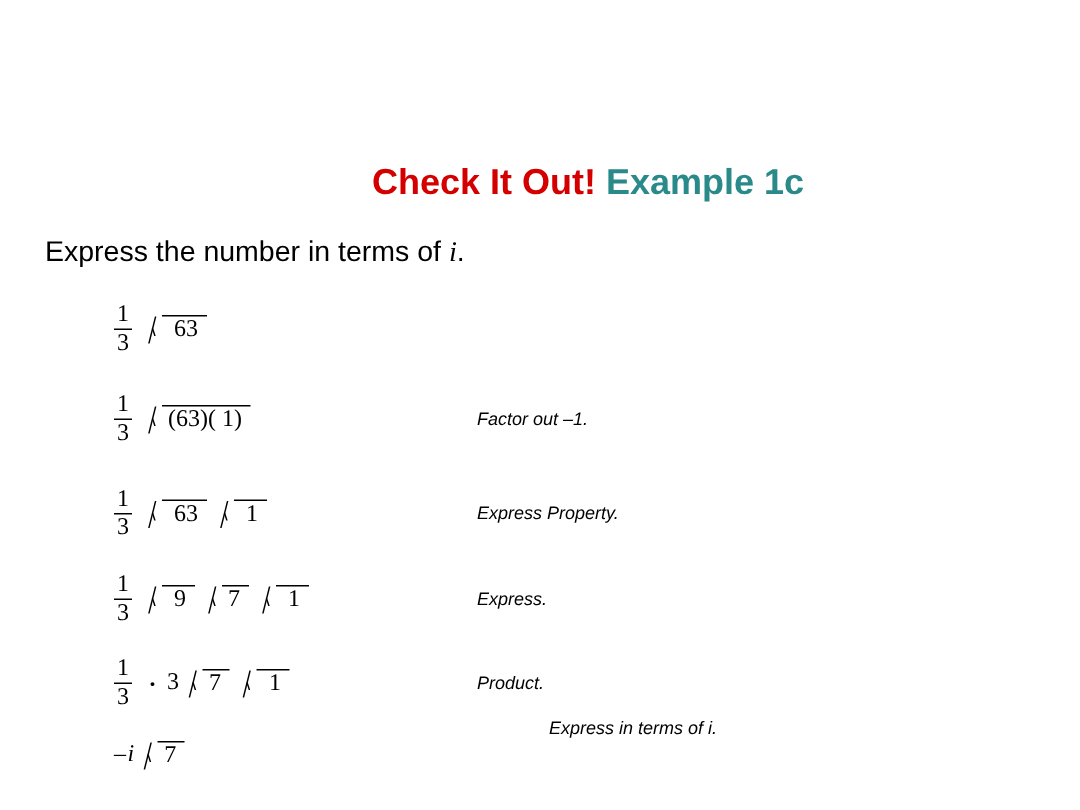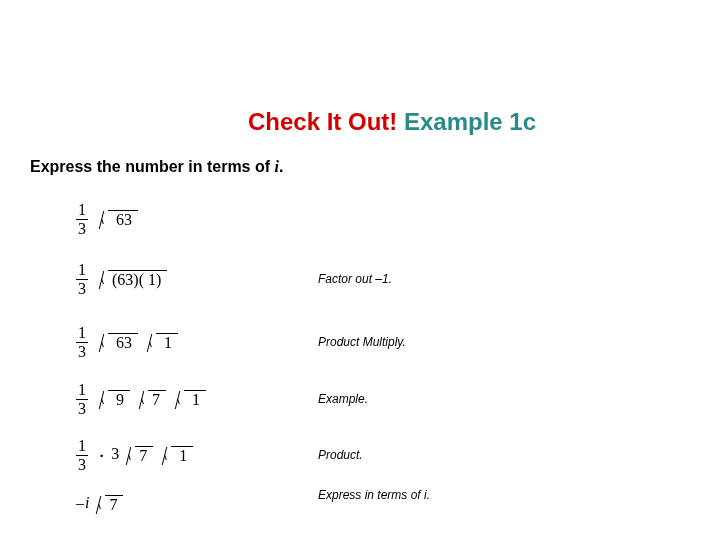--- a/index.html
+++ b/index.html
@@ -22,22 +22,22 @@
     font-weight: bold;
     font-size: 24px;
     padding-left: 40px;
   }
   .title .red { color: #d40000; }
   .title .teal { color: #2a8a8a; }
   .prompt {
     position: absolute;
     top: 158px;
     left: 30px;
-    font-weight: bold;
-    font-size: 16px;
+    font-weight: normal;
+    font-size: 19px;
   }
   .prompt .i { font-style: italic; font-family: "Times New Roman", serif; }
   .math-col {
     position: absolute;
     left: 76px;
     font-family: "Times New Roman", serif;
     font-size: 16px;
     color: #000;
   }
   .row1 { top: 202px; }
@@ -51,21 +51,21 @@
     position: absolute;
     left: 318px;
     font-family: Arial, sans-serif;
     font-style: italic;
     font-size: 12px;
   }
   .e2 { top: 272px; }
   .e3 { top: 335px; }
   .e4 { top: 392px; }
   .e5 { top: 448px; }
-  .e6 { top: 488px; }
+  .e6 { top: 478px; margin-left: 48px; }
 
   
   .frac {
     display: inline-block;
     vertical-align: middle;
     text-align: center;
     line-height: 1;
     margin-right: 4px;
   }
   .frac .n { display:block; border-bottom: 1.4px solid #000; padding: 0 2px 1px; }
@@ -147,38 +147,38 @@
   <span class="frac"><span class="n">1</span><span class="d">3</span></span>
   <span class="sqrt">
       <span class="surd"></span>
       <span class="rad">&nbsp;63</span>
     </span>
   <span class="sqrt">
       <span class="surd"></span>
       <span class="rad">&nbsp;1</span>
     </span>
 </div>
-<div class="explain e3">Product Multiply.</div>
+<div class="explain e3">Express Property.</div>
 
 <div class="math-col row4">
   <span class="frac"><span class="n">1</span><span class="d">3</span></span>
   <span class="sqrt">
       <span class="surd"></span>
       <span class="rad">&nbsp;9</span>
     </span>
   <span class="sqrt">
       <span class="surd"></span>
       <span class="rad">7</span>
     </span>
   <span class="sqrt">
       <span class="surd"></span>
       <span class="rad">&nbsp;1</span>
     </span>
 </div>
-<div class="explain e4">Example.</div>
+<div class="explain e4">Express.</div>
 
 <div class="math-col row5">
   <span class="frac"><span class="n">1</span><span class="d">3</span></span>
   <span class="dot">·</span>
   <span>3</span>
   <span class="sqrt">
       <span class="surd"></span>
       <span class="rad">7</span>
     </span>
   <span class="sqrt">

